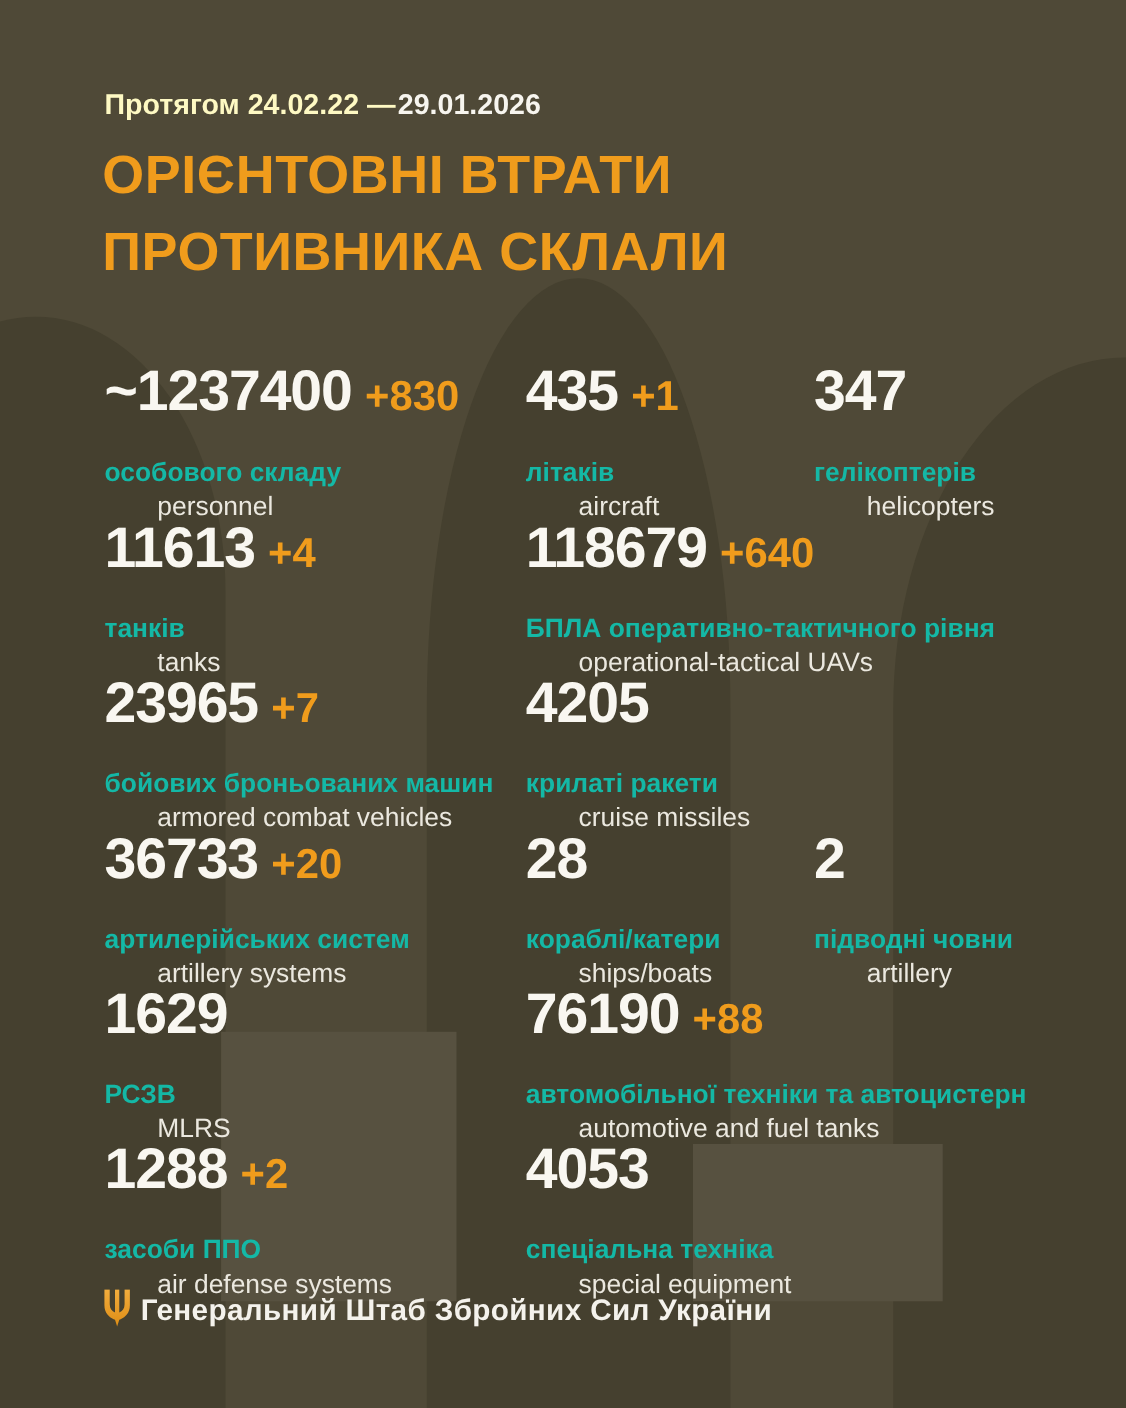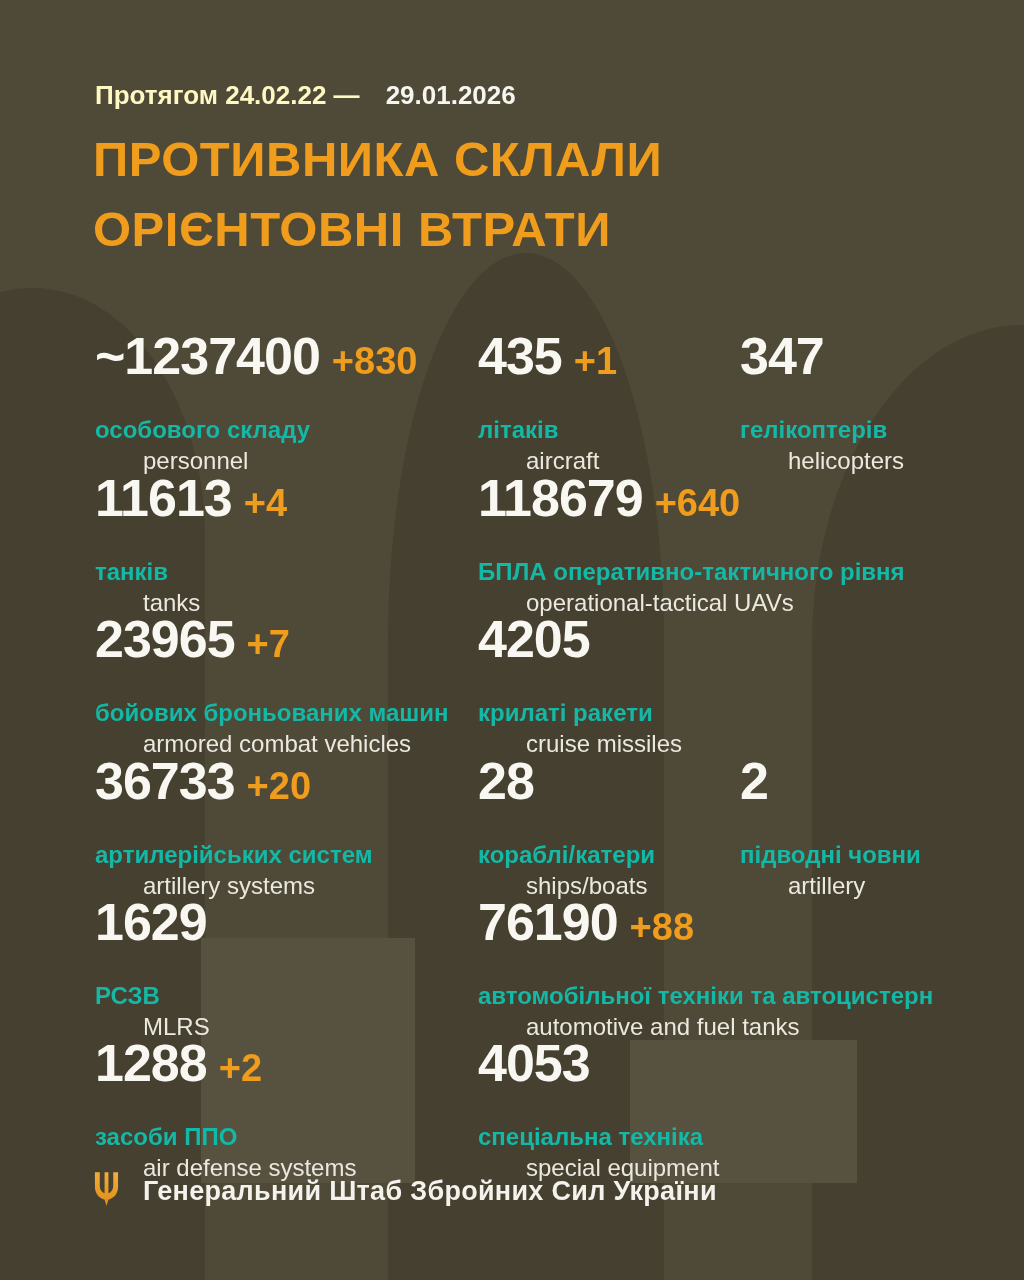--- a/index.html
+++ b/index.html
@@ -14,51 +14,51 @@
   .wm-light{background:#575140;}
   .wm-left{left:-140px;top:288px;width:345px;height:992px;border-radius:172px 172px 0 0 / 250px 250px 0 0;}
   .wm-center{left:388px;top:253px;width:276px;height:1027px;border-radius:138px 138px 0 0 / 390px 390px 0 0;}
   .wm-right{left:812px;top:325px;width:420px;height:955px;border-radius:210px 210px 0 0 / 320px 320px 0 0;}
   .wm-patch-a{left:201px;top:938px;width:214px;height:245px;}
   .wm-patch-b{left:630px;top:1040px;width:227px;height:143px;}
   
   .layer{position:absolute;inset:0;z-index:1;}
   .period{position:absolute;left:95px;top:80px;font-size:26px;white-space:nowrap;}
   .period-prefix{color:#fef9c3;font-weight:600;}
-  .period-date{color:#f7f5ef;font-weight:800;margin-left:26px;}
+  .period-date{color:#f7f5ef;font-weight:800;margin-left:2px;}
   .title{position:absolute;left:93px;top:124px;font-size:49px;line-height:70px;
          font-weight:800;color:#f09c1c;letter-spacing:.5px;white-space:nowrap;}
   .cell{position:absolute;white-space:nowrap;}
   .numline{font-weight:800;color:#f9f7f1;line-height:56px;}
   .num{font-size:52px;letter-spacing:-1px;}
   .delta{font-size:38px;color:#f09c1c;margin-left:12px;font-weight:800;}
   .delta:empty{display:none;}
   .lbl-ua{font-size:24px;line-height:31px;font-weight:700;color:#14b8a6;margin-top:17px;}
   .lbl-en{font-size:24px;line-height:31px;font-weight:400;color:#ebe8df;margin-left:48px;}
-  .footer{position:absolute;left:93px;top:1172px;display:flex;align-items:center;gap:23px;}
+  .footer{position:absolute;left:93px;top:1172px;display:flex;align-items:center;gap:8px;}
   .footer-text{font-size:27px;font-weight:700;color:#f4f2ec;letter-spacing:.3px;}
 </style>
 </head>
 <body>
 
 <div class="wm wm-dark wm-left"></div>
 <div class="wm wm-dark wm-center"></div>
 <div class="wm wm-dark wm-right"></div>
 <div class="wm wm-light wm-patch-a"></div>
 <div class="wm wm-light wm-patch-b"></div>
 
 <div class="layer">
 
   <div class="period">
     <span class="period-prefix">Протягом 24.02.22 —</span><span class="period-date">29.01.2026</span>
   </div>
 
   <div class="title">
+    <div>ОРІЄНТОВНІ ВТРАТИ</div>
     <div>ПРОТИВНИКА СКЛАЛИ</div>
-    <div>ОРІЄНТОВНІ ВТРАТИ</div>
   </div>
 
   <div class="cell" style="left:95px;top:328px">
     <div class="numline"><span class="num">~1237400</span><span class="delta">+830</span></div>
     <div class="lbl-ua">особового складу</div>
     <div class="lbl-en">personnel</div>
   </div>
   <div class="cell" style="left:478px;top:328px">
     <div class="numline"><span class="num">435</span><span class="delta">+1</span></div>
     <div class="lbl-ua">літаків</div>

